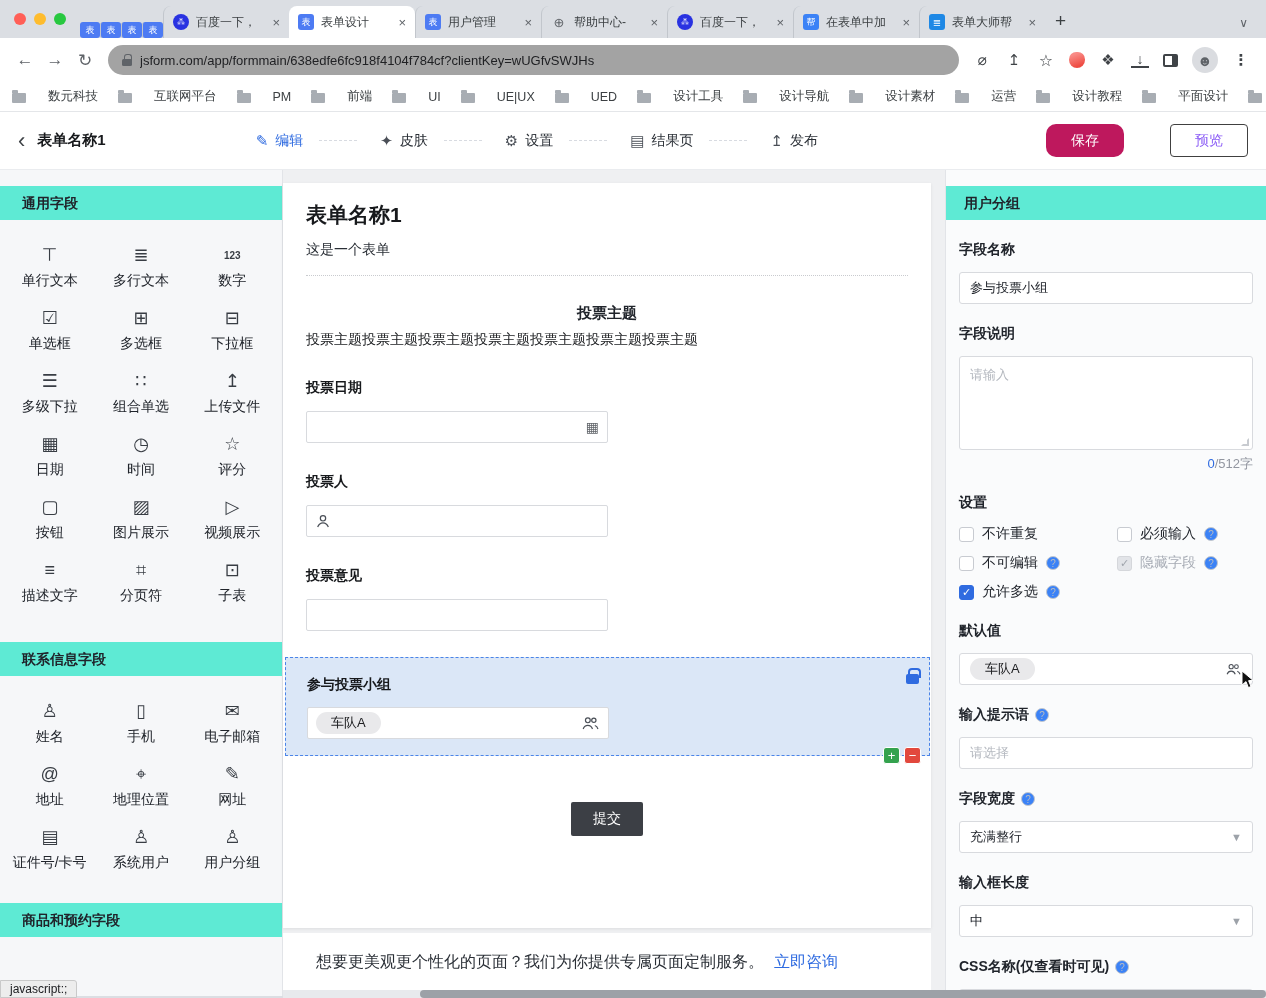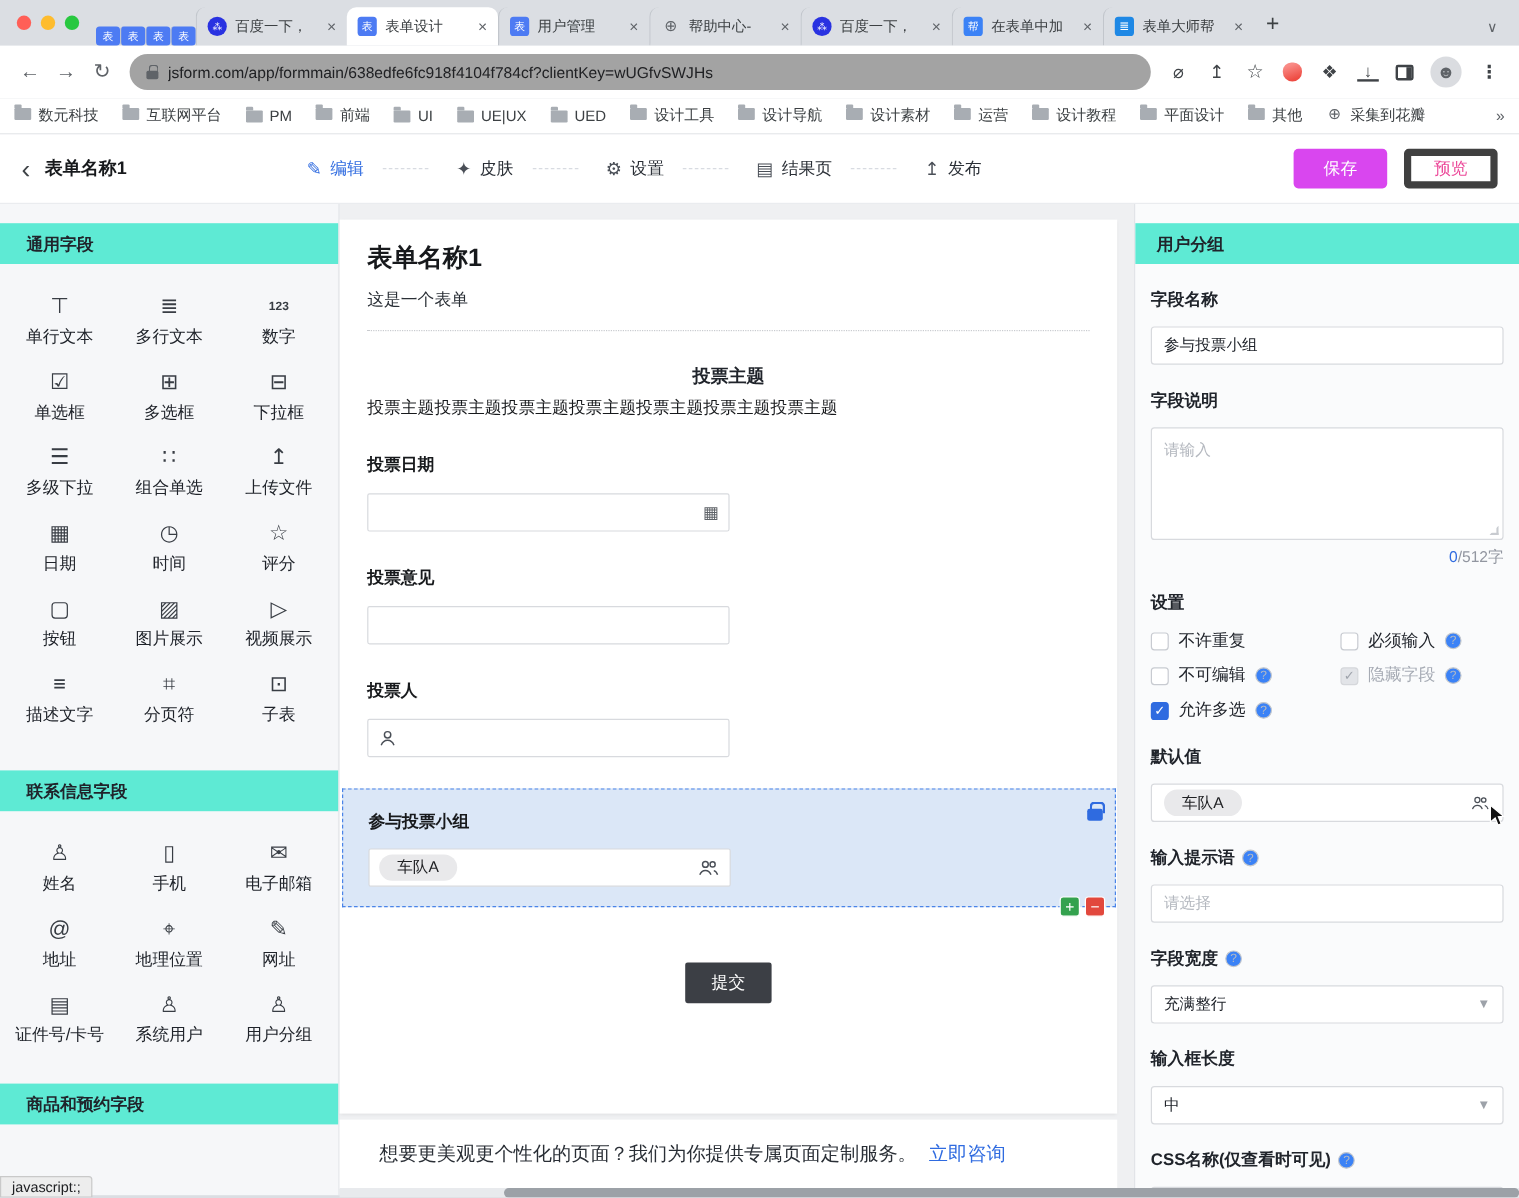--- a/index.html
+++ b/index.html
@@ -44,41 +44,41 @@
   [data-name="extension-pink-icon"]{width:16px;height:16px;border-radius:45% 45% 50% 50%;background:linear-gradient(160deg,#F98B86 20%,#EE4C43 80%);}
   [data-name="panel-icon"]{width:15px;height:13px;border:2px solid #3F4347;border-radius:2px;position:relative;}
   [data-name="panel-icon"]::after{content:"";position:absolute;top:0;right:0;bottom:0;width:4px;background:#3F4347;}
   [data-name="download-icon"]{border-bottom:2px solid #3F4347;height:15px;line-height:12px;font-size:14px;}
   [data-name="avatar-icon"]{width:26px;height:26px;border-radius:50%;background:#DADCE0;color:#5F6368;font-size:15px;}
   [data-name="kebab-icon"]{font-size:15px;font-weight:bold;}
   [data-name="star-icon"]{font-size:16px;}
 
   
   .bookmarks { height:30px; background:#fff; border-bottom:1px solid #E4E6E9; display:flex; align-items:center; padding:0 12px; gap:20px; }
-  .bm { display:flex; align-items:flex-start; gap:6px; font-size:12.5px; color:#3C4043; white-space:nowrap; cursor:pointer; }
+  .bm { display:flex; align-items:center; gap:22px; font-size:12.5px; color:#3C4043; white-space:nowrap; cursor:pointer; }
   [data-name="folder-icon"]{width:14px;height:10px;background:#A8ADB3;border-radius:1px;position:relative;margin-top:2px;}
   [data-name="folder-icon"]::before{content:"";position:absolute;top:-3px;left:0;width:6px;height:3px;background:#A8ADB3;border-radius:1px 1px 0 0;}
   .bm [data-name="globe-icon"]{width:14px;height:14px;}
   .bmchev { margin-left:auto; color:#5F6368; font-size:13px; }
   .bmchev::before{content:"»";}
 
   
   .appheader { height:58px; background:#fff; border-bottom:1px solid #EAECEF; display:flex; align-items:center; padding:0 18px; }
   .back { font-size:22px; color:#3F4347; margin-right:12px; line-height:1; cursor:pointer; }
   .back::before{content:"‹";}
   .apptitle { font-size:15px; font-weight:bold; color:#17191C; }
   .appnav { display:flex; align-items:center; margin-left:150px; }
   .navitem { display:flex; align-items:center; gap:7px; font-size:14px; color:#2A2F36; cursor:pointer; }
   .navitem .ic { font-size:15px; color:#4A4F57; }
   .navitem.active, .navitem.active .ic { color:#2F6BE0; }
   .navitem + .navitem::before { content:""; width:38px; border-top:1px dashed #D8DBE1; margin:0 16px; align-self:center; }
   .actions { margin-left:auto; display:flex; gap:14px; }
   .btn { height:33px; min-width:78px; border-radius:4px; font-size:14px; display:flex; align-items:center; justify-content:center; cursor:pointer; }
-  .btn.primary { background:#d946ef; color:#fff; }
-  .btn.ghost { background:#fff; color:#ec4899; border:6px solid #404040; }
+  .btn.primary { background:#be185d; color:#fff;border-radius:10px; }
+  .btn.ghost { background:#fff; color:#8b5cf6; border:1px solid #404040;margin-left:32px; }
 
   
   .main { display:flex; height:826px; }
 
   
   .palette { width:283px; background:#F6F7F9; border-right:1px solid #E2E4E8; padding-top:16px; overflow:hidden; }
   .sechead { height:34px; line-height:34px; background:#5eead4; font-size:14px; font-weight:bold; color:#20242B; padding-left:22px; }
   .pgrid { display:grid; grid-template-columns:repeat(3,1fr); grid-auto-rows:63px; padding:16px 4px 0 4px; }
   .pitem { display:flex; flex-direction:column; align-items:center; justify-content:center; gap:7px; cursor:pointer; }
   .pitem .ic { font-size:18px; color:#383D44; height:20px; }
@@ -443,33 +443,33 @@
         <div class="t-title" data-name="topic-title">投票主题</div>
         <div class="t-desc" data-name="topic-description">投票主题投票主题投票主题投票主题投票主题投票主题投票主题</div>
 
         <div class="fgroup" data-name="field-vote-date">
           <div class="flabel" data-name="vote-date-label">投票日期</div>
           <div class="cinput" data-name="vote-date-input">
             <span class="calic right" data-name="calendar-icon">▦</span>
           </div>
         </div>
 
-        <div class="fgroup" data-name="field-vote-opinion">
-          <div class="flabel" data-name="vote-opinion-label">投票意见</div>
-          <div class="cinput" data-name="vote-opinion-input"></div>
-        </div>
-
         <div class="fgroup" data-name="field-voter">
           <div class="flabel" data-name="voter-label">投票人</div>
           <div class="cinput" data-name="voter-input">
             <svg data-name="person-icon" width="16" height="16" viewBox="0 0 24 24" fill="none" stroke="#4A4F57" stroke-width="1.8">
                 <circle cx="12" cy="8" r="4"></circle>
                 <path d="M4 21c1.6-4.2 4.8-6.3 8-6.3s6.4 2.1 8 6.3"></path>
               </svg>
           </div>
+        </div>
+
+        <div class="fgroup" data-name="field-vote-opinion">
+          <div class="flabel" data-name="vote-opinion-label">投票意见</div>
+          <div class="cinput" data-name="vote-opinion-input"></div>
         </div>
 
         <div class="selblock" data-name="selected-field-user-group">
           <span class="lockbadge" data-name="lock-icon"></span>
           <div class="flabel" data-name="user-group-label">参与投票小组</div>
           <div class="cinput" data-name="user-group-input">
             <span class="tagpill" data-name="group-tag">车队A</span>
             <svg class="right" data-name="people-icon" width="19" height="16" viewBox="0 0 28 24" fill="none" stroke="#4A4F57" stroke-width="1.8">
                 <circle cx="10" cy="8" r="3.6"></circle>
                 <path d="M3 21c1.3-3.6 4.1-5.4 7-5.4s5.7 1.8 7 5.4"></path>

